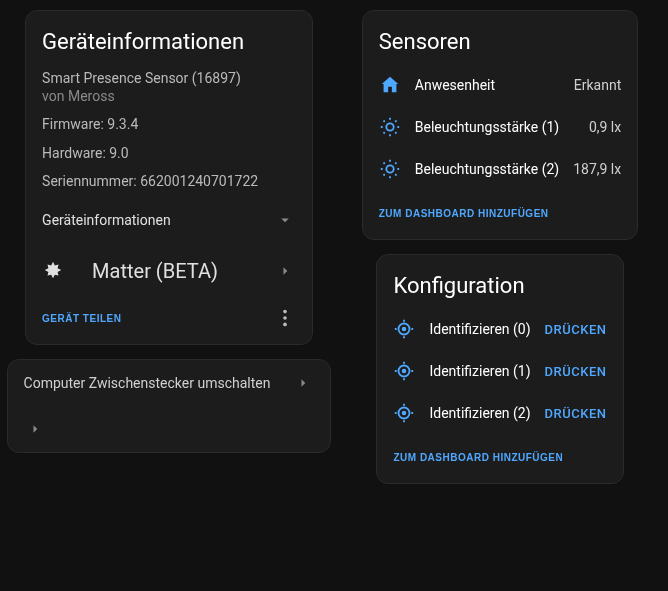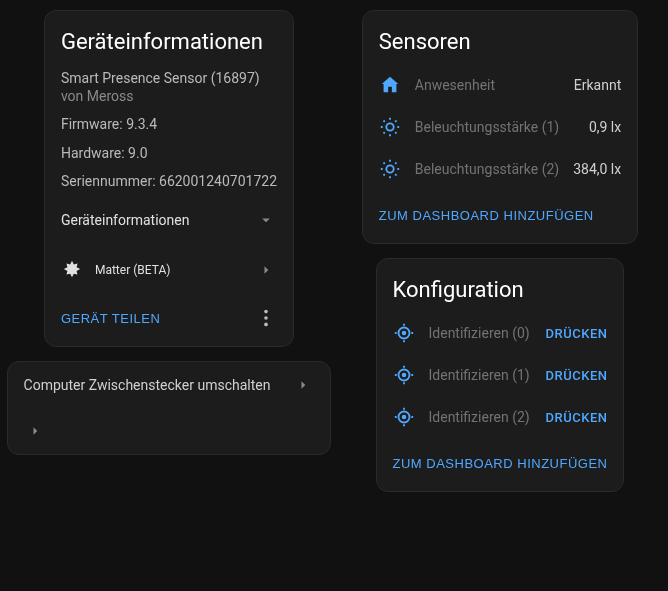--- a/index.html
+++ b/index.html
@@ -45,54 +45,54 @@
     justify-content: space-between;
     align-items: center;
     padding: 14px 16px;
     font-size: 14px;
     color: #e0e0e0;
     cursor: pointer;
   }
   .nav-row {
     display: flex;
     align-items: center;
-    gap: 12px;
+    gap: 28px;
     padding: 14px 16px;
-    font-size: 12px;
+    font-size: 20px;
     color: #e0e0e0;
     cursor: pointer;
   }
   .nav-row .spacer { flex: 1; }
   .action-bar {
     display: flex;
     justify-content: space-between;
     align-items: center;
     padding: 10px 16px 14px 16px;
   }
   .link-btn {
-    font-size: 13px;
-    font-weight: 400;
+    font-size: 10px;
+    font-weight: 700;
     color: #4fa8ff;
     letter-spacing: 0.5px;
     cursor: pointer;
     background: none;
     border: none;
     padding: 6px 0;
   }
   .card-footer {
     padding: 12px 16px 14px 16px;
   }
   .sensor-row, .config-row {
     display: flex;
     align-items: center;
     gap: 14px;
     padding: 10px 16px;
     font-size: 14px;
   }
-  .sensor-row .label, .config-row .label { flex: 1; color: #737373; }
+  .sensor-row .label, .config-row .label { flex: 1; color: #ffffff; }
   .sensor-row .value { color: #d0d0d0; }
   .config-row .action { color: #4fa8ff; font-size: 13px; font-weight: 500; letter-spacing: 0.5px; cursor: pointer; }
   .auto-row {
     display: flex;
     align-items: center;
     justify-content: space-between;
     gap: 22px;
     padding: 12px 16px;
     font-size: 14px;
     color: #d0d0d0;
@@ -214,21 +214,21 @@
       <span class="value">0,9 lx</span>
     </div>
     <div class="sensor-row">
       <span class="icon" style="color:#4fa8ff">
         <svg viewBox="0 0 24 24" fill="none" stroke="currentColor" stroke-width="2">
             <circle cx="12" cy="12" r="4"></circle>
             <path d="M12 2v2M12 20v2M2 12h2M20 12h2M4.9 4.9l1.4 1.4M17.7 17.7l1.4 1.4M4.9 19.1l1.4-1.4M17.7 6.3l1.4-1.4"></path>
           </svg>
       </span>
       <span class="label">Beleuchtungsstärke (2)</span>
-      <span class="value">384,0 lx</span>
+      <span class="value">187,9 lx</span>
     </div>
     <div class="card-footer">
       <button class="link-btn">ZUM DASHBOARD HINZUFÜGEN</button>
     </div>
   </div>
 
   <div class="card">
     <div class="card-title">Konfiguration</div>
     <div class="config-row">
       <span class="icon" style="color:#4fa8ff">

